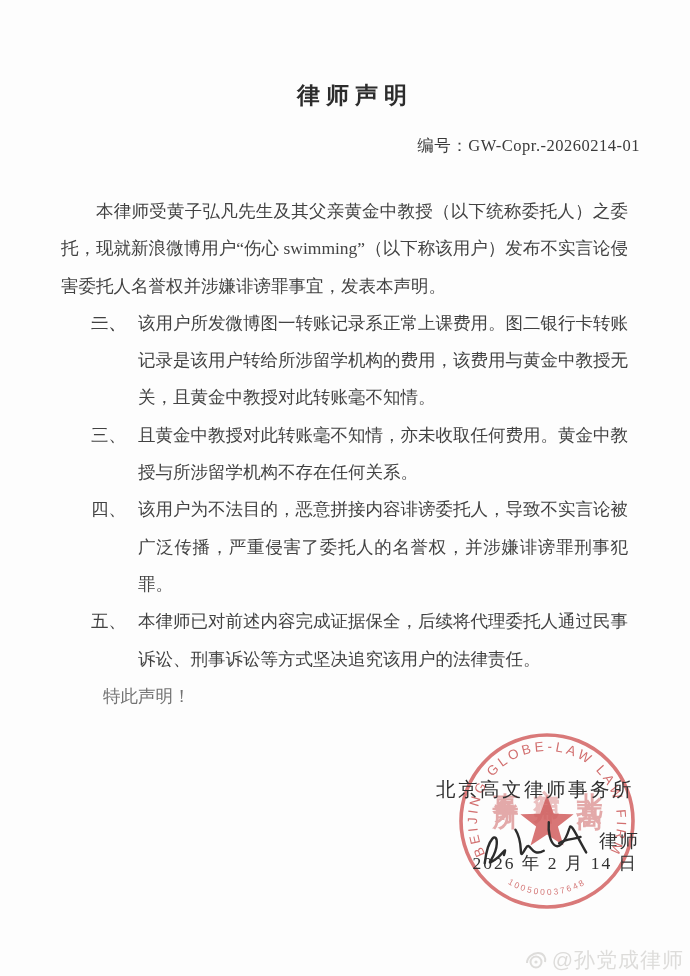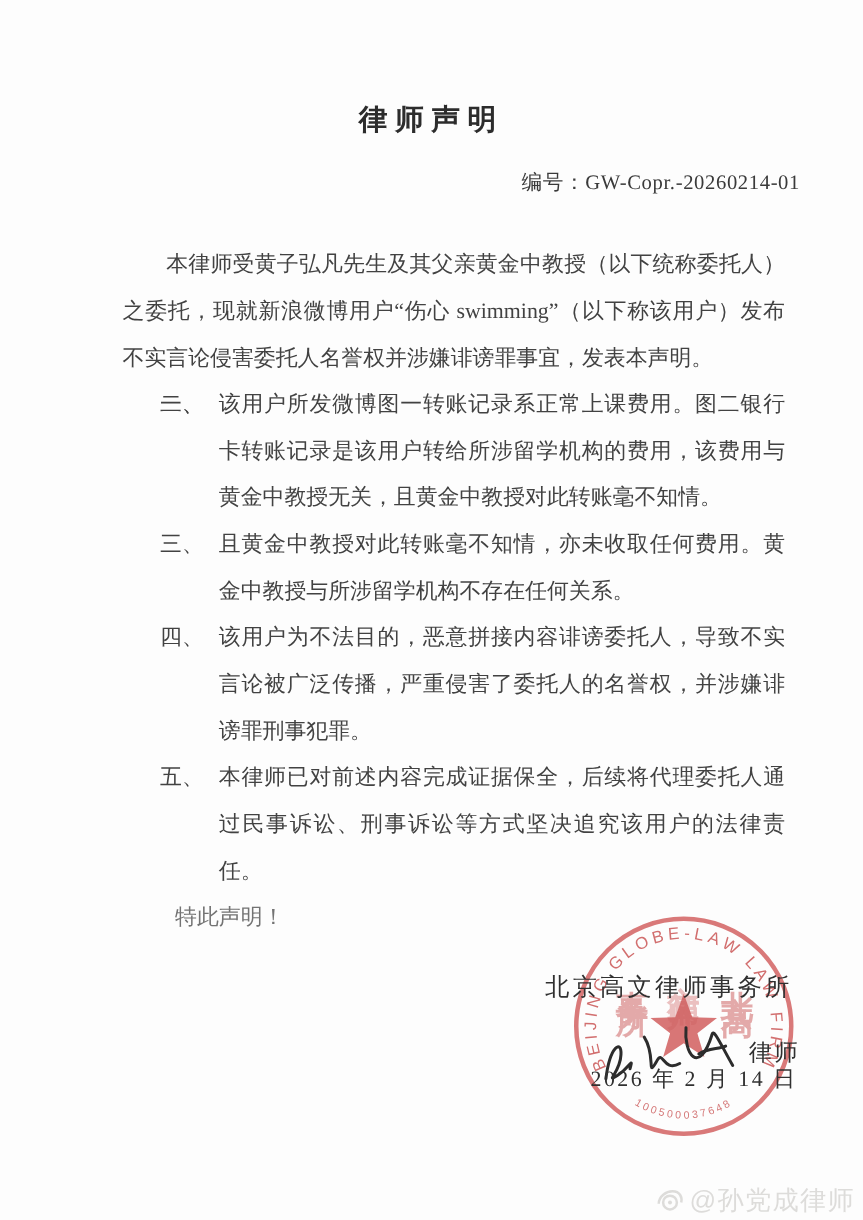--- a/index.html
+++ b/index.html
@@ -4,32 +4,32 @@
 <style>
   html,body{margin:0;padding:0;}
   body{
     width:690px;height:976px;
     background:#fdfdfd;
     position:relative;overflow:hidden;
     font-family:"Liberation Serif","DejaVu Serif",serif;
     color:#3f3f3f;
     -webkit-font-smoothing:antialiased;
   }
-  .doc{position:absolute;inset:0;}
+  .doc{position:absolute;inset:0;padding-left:20px;}
   .title{
     margin-top:80px;text-align:center;
     font-size:23px;font-weight:bold;color:#2c2c2c;
     letter-spacing:6px;
   }
   .doc-number{
     margin:24px 50px 0 0;text-align:right;
     font-size:16.5px;color:#3a3a3a;letter-spacing:.5px;
   }
   .body-text{
-    margin:36px 62px 0 98px;
+    margin:36px 62px 0 41px;
     font-size:17.5px;line-height:37.3px;
     text-align:justify;color:#424242;
   }
   .intro{text-indent:35px;margin:0;}
   .list-item{position:relative;padding-left:77px;margin:0;}
   .list-num{position:absolute;left:30px;top:0;}
   .closing{font-weight:normal;color:#737373;margin:0;text-indent:42px;}
   
   .sig-firm{
     position:absolute;top:776px;right:56px;

